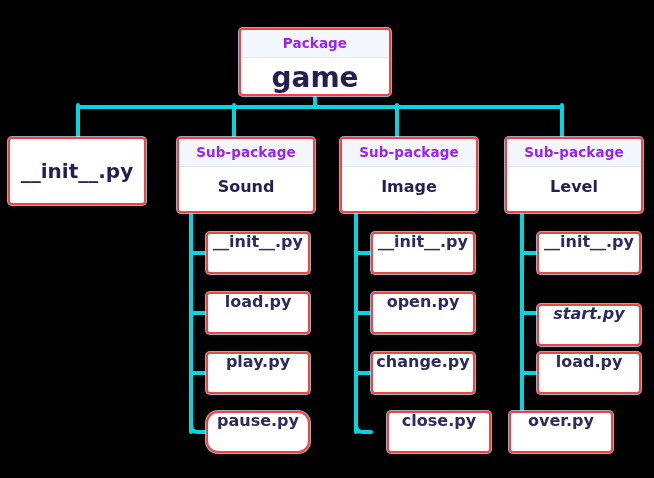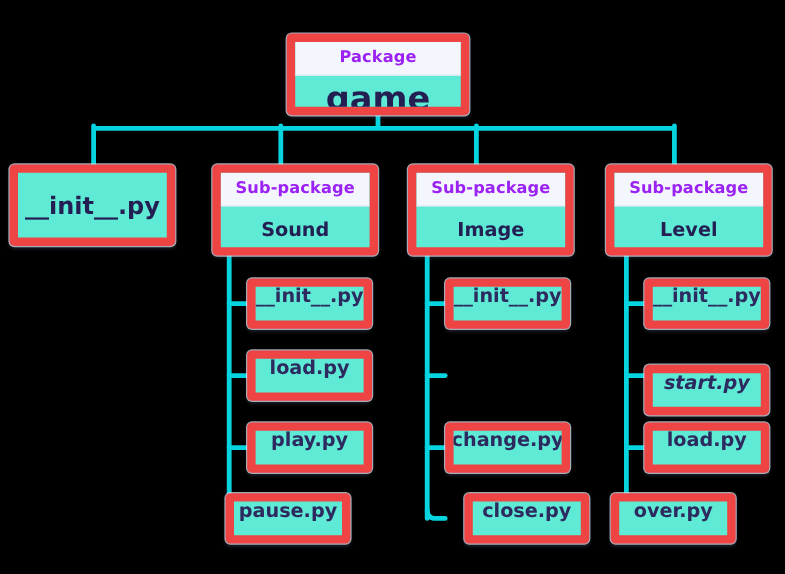--- a/index.html
+++ b/index.html
@@ -32,22 +32,22 @@
     width: 654px;
     height: 478px;
     z-index: 1;
   }
 
   
   .node {
     position: absolute;
     z-index: 2;
     box-sizing: border-box;
-    background: #5eead4;
-    border: 7px solid #ef4444;
+    background: #ffffff;
+    border: 2px solid #ef4444;
     border-radius: 4px;
     box-shadow: 0 0 0 1px rgba(216,224,240,0.75),
                 0 2px 3px rgba(120,135,175,0.22);
     overflow: hidden;
   }
 
   .node-header {
     box-sizing: border-box;
     background: #f4f6fd;
     border-bottom: 1px solid #e1e7f5;
@@ -163,26 +163,29 @@
 
   <div class="node leaf" style="left:206px; top:232px;">
     <div class="node-body">__init__.py</div>
   </div>
   <div class="node leaf" style="left:206px; top:292px;">
     <div class="node-body">load.py</div>
   </div>
   <div class="node leaf" style="left:206px; top:352px;">
     <div class="node-body">play.py</div>
   </div>
-  <div class="node leaf" style="left:188px; top:411px;">
+  <div class="node leaf" style="left:206px; top:411px;border-radius:12px;">
     <div class="node-body">pause.py</div>
   </div>
 
   <div class="node leaf" style="left:371px; top:232px;">
     <div class="node-body">__init__.py</div>
+  </div>
+  <div class="node leaf" style="left:371px; top:292px;">
+    <div class="node-body">open.py</div>
   </div>
   <div class="node leaf" style="left:371px; top:352px;">
     <div class="node-body">change.py</div>
   </div>
   <div class="node leaf" style="left:371px; top:411px;margin-left:16px;">
     <div class="node-body">close.py</div>
   </div>
 
   <div class="node leaf" style="left:537px; top:232px;">
     <div class="node-body">__init__.py</div>

